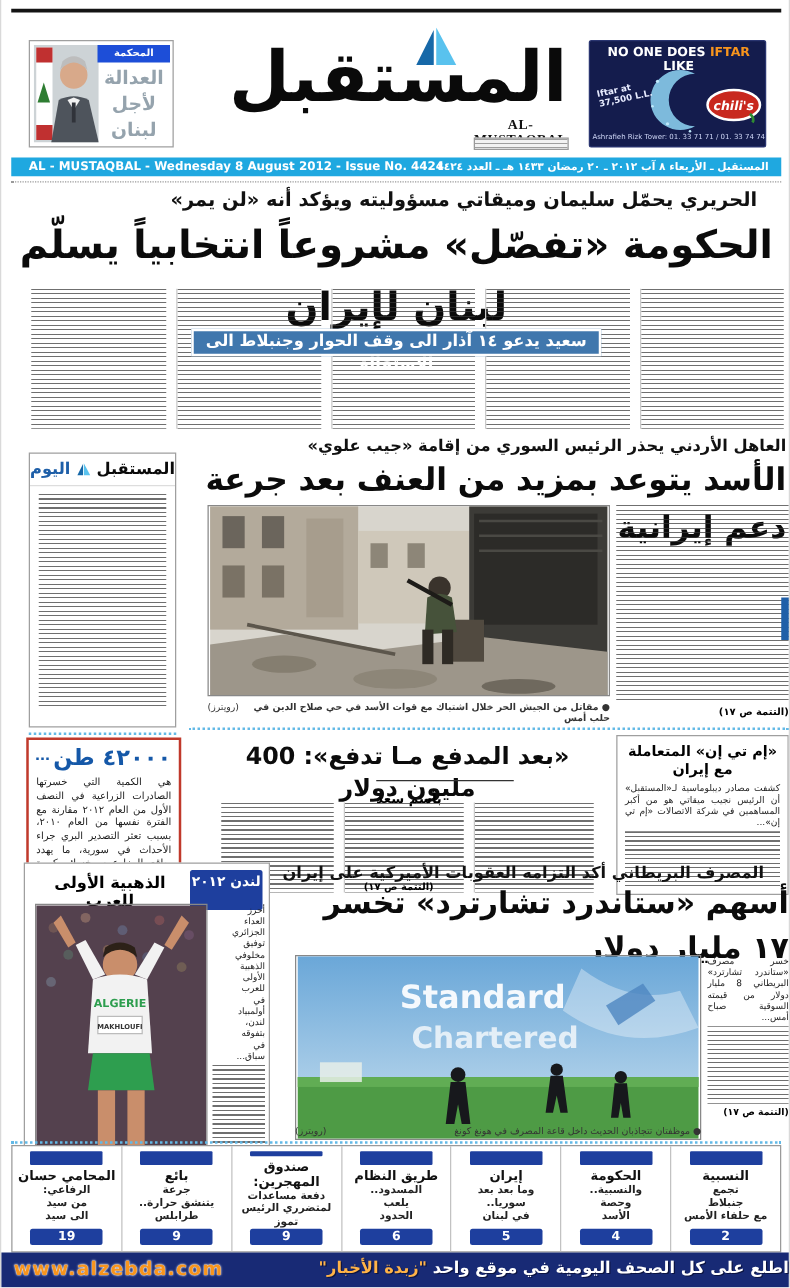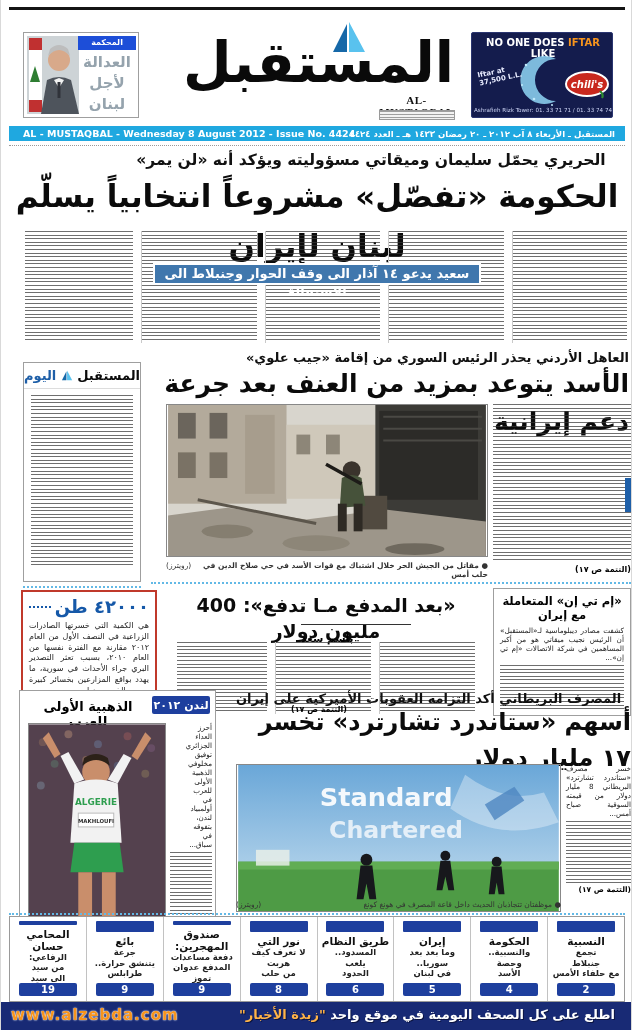--- a/index.html
+++ b/index.html
@@ -155,21 +155,21 @@
     <span>(رويترز)</span>
   </div>
 
   <div class="abs" style="left:492px;top:404px;width:138px;height:172px;">
     <div class="greek" style="height:158px;"></div>
     <div class="rtl" style="font-size:8px;font-weight:800;margin-top:3px;">(التتمة ص ١٧)</div>
   </div>
   <div class="abs" style="left:624px;top:478px;width:8px;height:34px;background:#1e5fa8;"></div>
   <div class="abs dotblue" style="left:150px;top:582px;width:480px;"></div>
 
-  <div class="abs" style="left:20px;top:590px;width:136px;height:112px;border:2px solid #c0392b;background:#fff;padding:4px 6px;">
+  <div class="abs" style="left:20px;top:590px;width:124px;height:112px;border:2px solid #c0392b;background:#fff;padding:4px 6px;">
     <div class="rtl" style="display:flex;align-items:center;gap:4px;">
       <span style="font-size:18px;font-weight:900;color:#1558a8;white-space:nowrap;">٤٢٠٠٠ طن</span>
       <span style="flex:1;border-top:2px dotted #1558a8;"></span>
     </div>
     <div class="rtl" style="font-size:8px;line-height:10.8px;color:#1a1a1a;text-align:justify;margin-top:4px;">هي الكمية التي خسرتها الصادرات الزراعية في النصف الأول من العام ٢٠١٢ مقارنة مع الفترة نفسها من العام ٢٠١٠، بسبب تعثر التصدير البري جراء الأحداث في سورية، ما يهدد بواقع المزارعين بخسائر كبيرة يصعب الخروج منها.</div>
   </div>
   <div class="abs dotblue" style="left:20px;top:710px;width:136px;"></div>
 
   <div class="abs rtl headline" style="left:172px;top:592px;width:306px;text-align:center;font-size:19px;line-height:26px;">«بعد المدفع مـا تدفع»: 400 مليون دولار</div>
   <div class="abs" style="left:300px;top:624px;width:110px;text-align:left;">
@@ -185,21 +185,21 @@
 
   <div class="abs box" style="left:492px;top:588px;width:138px;height:128px;padding:5px 6px;">
     <div class="rtl" style="font-size:11.5px;font-weight:800;text-align:center;line-height:14px;">
       <div>«إم تي إن» المتعاملة مع إيران</div>
     </div>
     <div class="rtl" style="font-size:7.3px;line-height:9px;color:#222;text-align:justify;margin-top:4px;">كشفت مصادر ديبلوماسية لـ«المستقبل» أن الرئيس نجيب ميقاتي هو من أكبر المساهمين في شركة الاتصالات «إم تي إن»...</div>
     <div class="greek" style="height:44px;margin-top:3px;"></div>
   </div>
 
   <div class="abs box" style="left:18px;top:690px;width:197px;height:255px;">
-    <div class="abs badge rtl" style="right:5px;top:5px;width:58px;height:18px;font-size:11px;line-height:20px;border-radius:2px;">لندن ٢٠١٢</div>
+    <div class="abs badge rtl" style="right:5px;top:5px;width:58px;height:32px;font-size:11px;line-height:20px;border-radius:2px;">لندن ٢٠١٢</div>
     <div class="abs rtl" style="left:8px;top:8px;width:120px;font-size:13px;font-weight:900;text-align:center;">الذهبية الأولى للعرب</div>
     <svg class="abs" style="left:8px;top:32px;border:1px solid #888;" width="138" height="196" viewBox="0 0 138 196">
       <rect width="138" height="196" fill="#54414e"></rect>
       <g opacity=".5">
         <circle cx="14" cy="18" r="4" fill="#8a6a5a"></circle>
           <circle cx="40" cy="10" r="4" fill="#b08a74"></circle>
         <circle cx="70" cy="20" r="4" fill="#6a7a9a"></circle>
           <circle cx="100" cy="12" r="4" fill="#9a5a5a"></circle>
         <circle cx="124" cy="24" r="4" fill="#7a5a7a"></circle>
           <circle cx="26" cy="40" r="4" fill="#5a7a6a"></circle>
@@ -226,21 +226,21 @@
     <div class="abs" style="left:150px;top:32px;width:42px;height:196px;">
       <div class="rtl" style="font-size:7.2px;line-height:9px;color:#222;text-align:justify;margin-left:36px;">أحرز العداء الجزائري توفيق مخلوفي الذهبية الأولى للعرب في أولمبياد لندن، بتفوقه في سباق...</div>
       <div class="greek" style="height:96px;margin-top:3px;"></div>
     </div>
     <div class="capline rtl abs" style="left:8px;top:233px;width:184px;">
       <span style="font-weight:600;">● الجزائري مخلوفي لدى وصوله الى خط النهاية</span>
       <span>(أ ف ب)</span>
     </div>
   </div>
 
-  <div class="abs rtl" style="left:225px;top:691px;width:405px;text-align:center;font-size:13px;"><span class="kicker">المصرف البريطاني أكد التزامه العقوبات الأميركية على إيران</span></div>
+  <div class="abs rtl" style="left:225px;top:691px;width:405px;text-align:left;font-size:13px;"><span class="kicker">المصرف البريطاني أكد التزامه العقوبات الأميركية على إيران</span></div>
   <div class="abs rtl headline" style="left:225px;top:704px;width:405px;text-align:right;font-size:24px;line-height:36px;">أسهم «ستاندرد تشارترد» تخسر ١٧ مليار دولار</div>
 
   <svg class="abs" style="left:235px;top:764px;border:1px solid #888;" width="325" height="148" viewBox="0 0 325 148">
     <defs>
       <linearGradient id="skyg" x1="0" y1="0" x2="0" y2="1">
         <stop offset="0" stop-color="#6aa7d8"></stop>
           <stop offset="1" stop-color="#a9cde8"></stop>
       </linearGradient>
     </defs>
     <rect width="325" height="100" fill="url(#skyg)"></rect>
@@ -300,31 +300,23 @@
     <div class="teaser-cell">
       <div class="teaser-bar"></div>
       <div class="teaser-title">طريق النظام</div>
       <div class="teaser-line">المسدود..</div>
       <div class="teaser-line">يلعب</div>
       <div class="teaser-line">الحدود</div>
       <div class="badge teaser-num">6</div>
     </div>
     <div class="teaser-cell">
       <div class="teaser-bar"></div>
-      <div class="teaser-title">نور التي</div>
-      <div class="teaser-line">لا تعرف كيف</div>
-      <div class="teaser-line">هربت</div>
-      <div class="teaser-line">من حلب</div>
-      <div class="badge teaser-num">8</div>
-    </div>
-    <div class="teaser-cell">
-      <div class="teaser-bar"></div>
       <div class="teaser-title">صندوق المهجرين:</div>
       <div class="teaser-line">دفعة مساعدات</div>
-      <div class="teaser-line">المدفع عدوان</div>
+      <div class="teaser-line">لمتضرري الرئيس</div>
       <div class="teaser-line">تموز</div>
       <div class="badge teaser-num">9</div>
     </div>
     <div class="teaser-cell">
       <div class="teaser-bar"></div>
       <div class="teaser-title">بائع</div>
       <div class="teaser-line">جرعة</div>
       <div class="teaser-line">يتنشق حرارة..</div>
       <div class="teaser-line">طرابلس</div>
       <div class="badge teaser-num">9</div>
@@ -334,19 +326,19 @@
       <div class="teaser-title">المحامي حسان</div>
       <div class="teaser-line">الرفاعي:</div>
       <div class="teaser-line">من سيد</div>
       <div class="teaser-line">الى سيد</div>
       <div class="badge teaser-num">19</div>
     </div>
   </div>
 
   <div class="abs" style="left:0;top:1002px;width:632px;height:28px;background:#182a75;">
     <div class="abs" style="left:10px;top:4px;font-size:15px;font-weight:900;letter-spacing:1px;color:#f7941d;text-shadow:0 0 1px #fff,0 0 2px #fff;">www.alzebda.com</div>
-    <div class="abs rtl" style="right:18px;top:5px;font-size:13px;font-weight:800;color:#fff;text-shadow:1px 1px 0 #0c1440;">
+    <div class="abs rtl" style="right:2px;top:5px;font-size:13px;font-weight:800;color:#fff;text-shadow:1px 1px 0 #0c1440;">
       <span>اطلع على كل الصحف اليومية في موقع واحد</span>
       <span style="color:#ffb347;">"زبدة الأخبار"</span>
     </div>
   </div>
 
 </div>
 
 </body></html>

